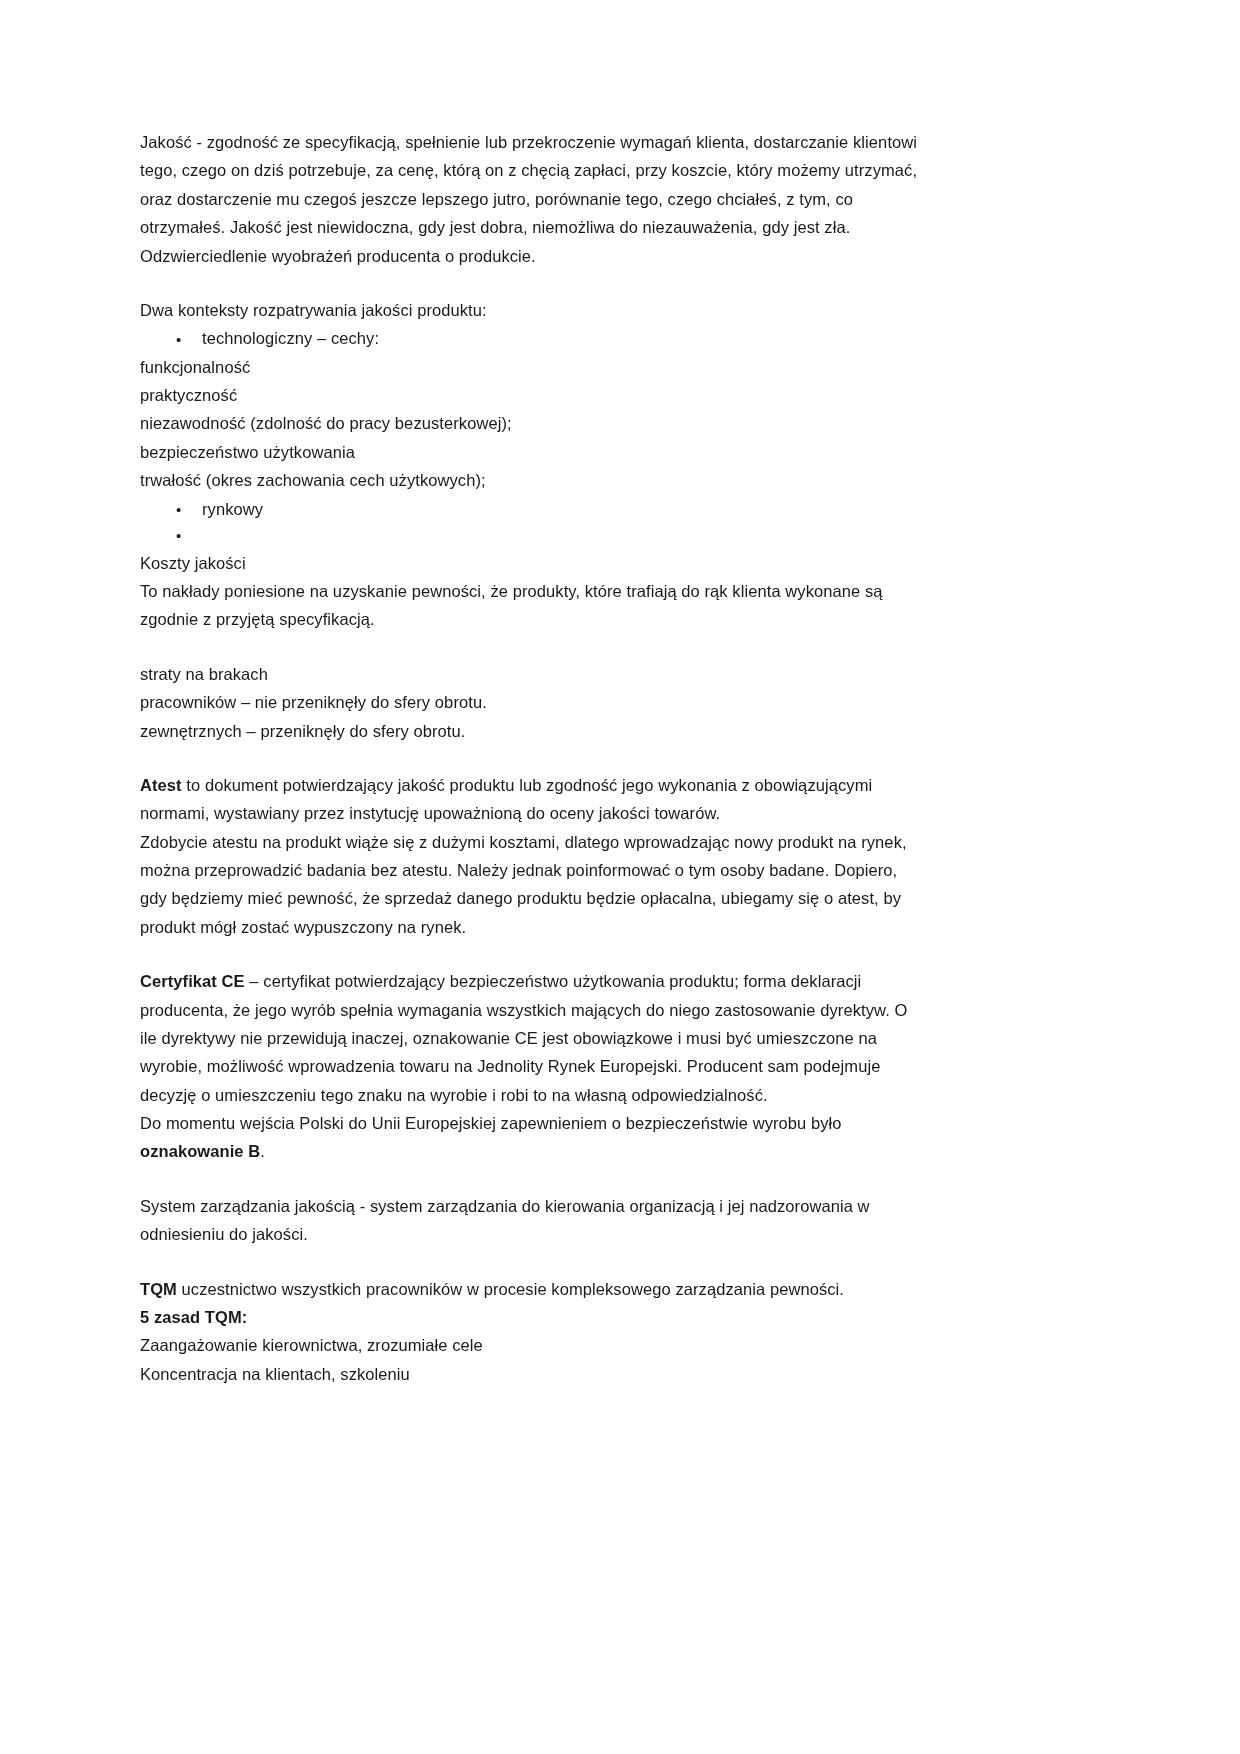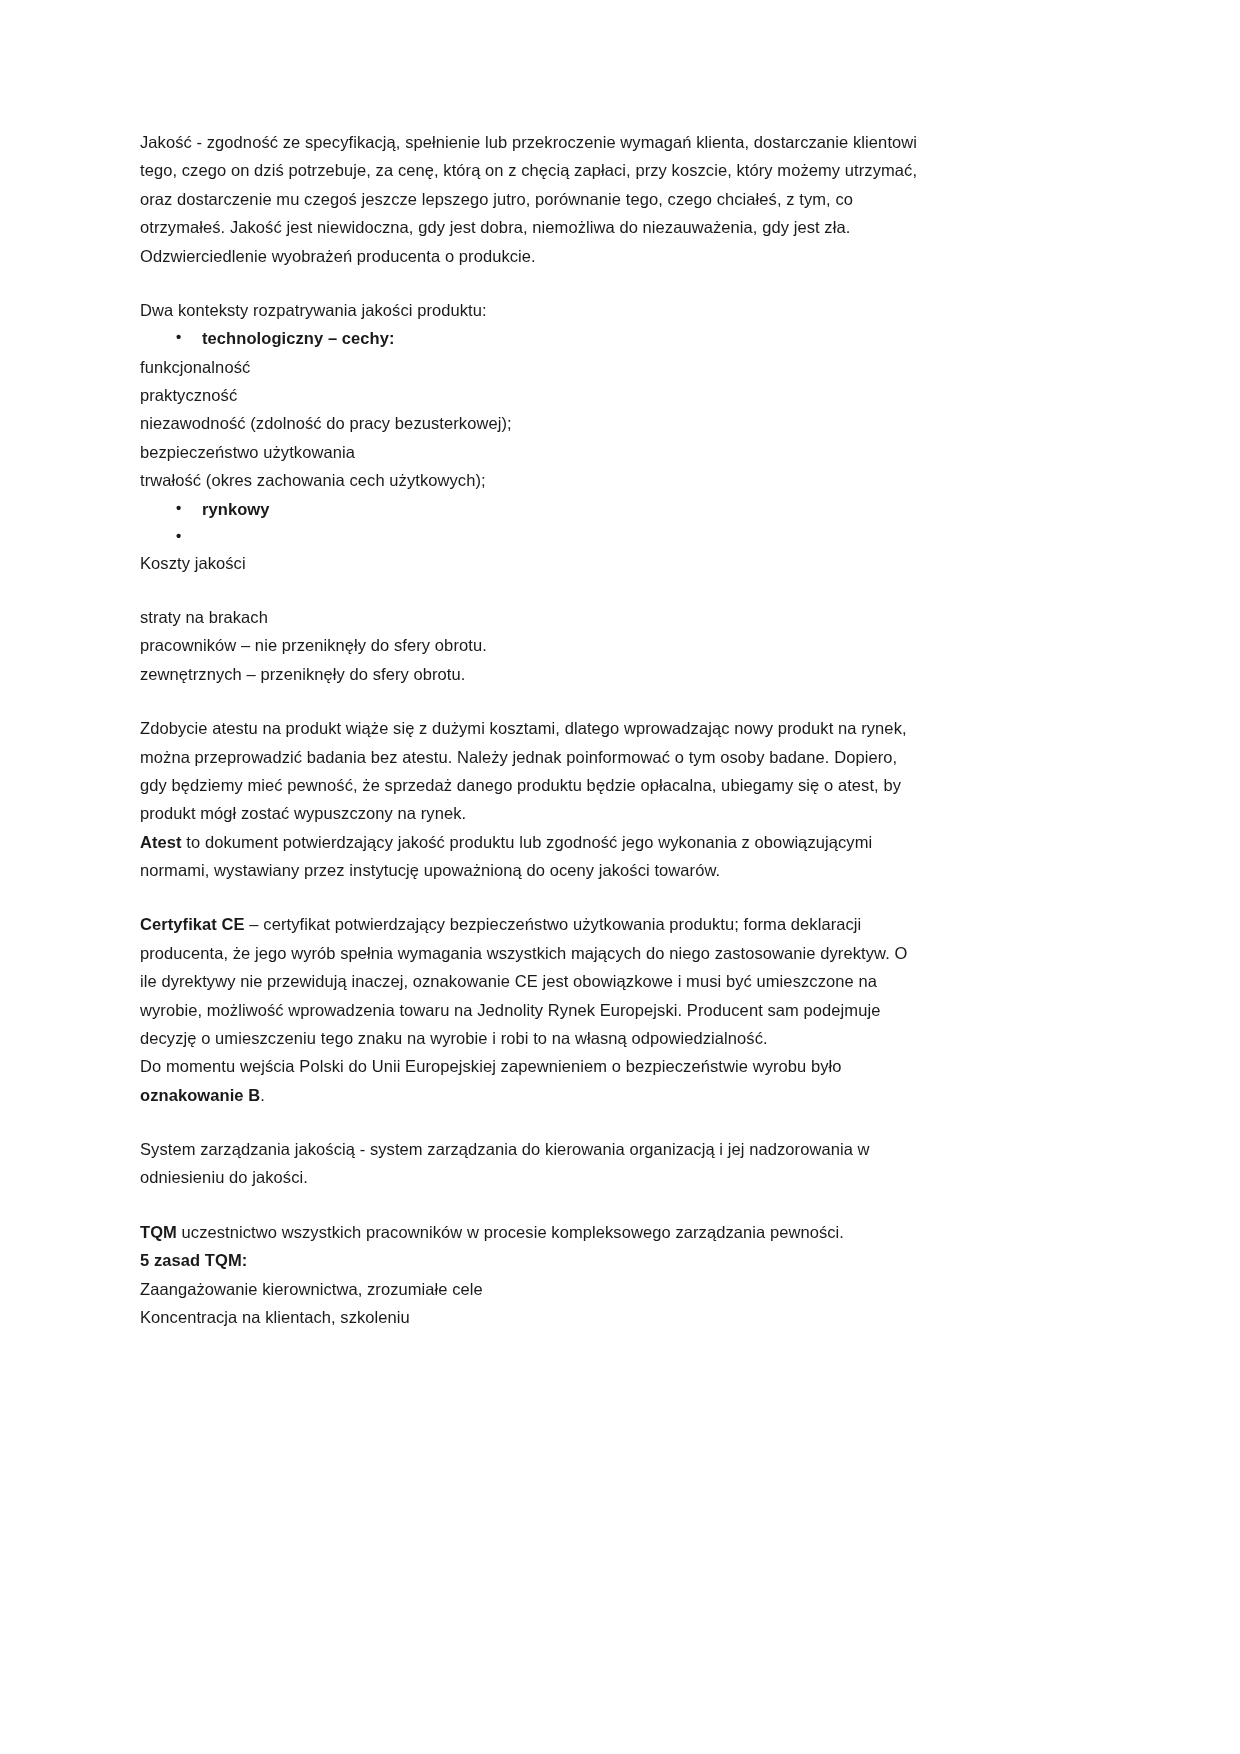--- a/index.html
+++ b/index.html
@@ -30,23 +30,22 @@
     margin: 0;
   }
   .para {
     margin: 0 0 0 0;
   }
   .spacer {
     height: 26px;
   }
   .bullet-line {
     display: flex;
-    align-items: flex-start;
+    align-items: flex-end;
     padding-left: 36px;
-    font-weight: bold;
   }
   .bullet-dot {
     width: 26px;
     flex: 0 0 26px;
     font-size: 15px;
     line-height: 1.72;
   }
   .bullet-dot::before {
     content: "\2022";
   }
@@ -86,31 +85,32 @@
       <span class="bullet-dot"></span>
       <span class="bullet-text">rynkowy</span>
     </div>
 
     <div class="bullet-line">
       <span class="bullet-dot"></span>
       <span class="bullet-text"></span>
     </div>
 
     <p class="para">Koszty jakości</p>
+    <p class="para">To nakłady poniesione na uzyskanie pewności, że produkty, które trafiają do rąk klienta wykonane są zgodnie z przyjętą specyfikacją.</p>
 
     <div class="spacer"></div>
 
     <p class="para">straty na brakach</p>
     <p class="para">pracowników – nie przeniknęły do sfery obrotu.</p>
     <p class="para">zewnętrznych – przeniknęły do sfery obrotu.</p>
 
     <div class="spacer"></div>
 
+    <p class="para"><span class="b">Atest</span><span> to dokument potwierdzający jakość produktu lub zgodność jego wykonania z obowiązującymi normami, wystawiany przez instytucję upoważnioną do oceny jakości towarów.</span></p>
     <p class="para">Zdobycie atestu na produkt wiąże się z dużymi kosztami, dlatego wprowadzając nowy produkt na rynek, można przeprowadzić badania bez atestu. Należy jednak poinformować o tym osoby badane. Dopiero, gdy będziemy mieć pewność, że sprzedaż danego produktu będzie opłacalna, ubiegamy się o atest, by produkt mógł zostać wypuszczony na rynek.</p>
-    <p class="para"><span class="b">Atest</span><span> to dokument potwierdzający jakość produktu lub zgodność jego wykonania z obowiązującymi normami, wystawiany przez instytucję upoważnioną do oceny jakości towarów.</span></p>
 
     <div class="spacer"></div>
 
     <p class="para"><span class="b">Certyfikat CE</span><span> – certyfikat potwierdzający bezpieczeństwo użytkowania produktu; forma deklaracji producenta, że jego wyrób spełnia wymagania wszystkich mających do niego zastosowanie dyrektyw. O ile dyrektywy nie przewidują inaczej, oznakowanie CE jest obowiązkowe i musi być umieszczone na wyrobie, możliwość wprowadzenia towaru na Jednolity Rynek Europejski. Producent sam podejmuje decyzję o umieszczeniu  tego znaku na wyrobie i robi to na własną odpowiedzialność.</span></p>
     <p class="para"><span>Do momentu wejścia Polski do Unii Europejskiej zapewnieniem o bezpieczeństwie wyrobu było </span><span class="b">oznakowanie B</span><span>.</span></p>
 
     <div class="spacer"></div>
 
     <p class="para">System zarządzania jakością - system zarządzania do kierowania organizacją i jej nadzorowania w odniesieniu do jakości.</p>
 

